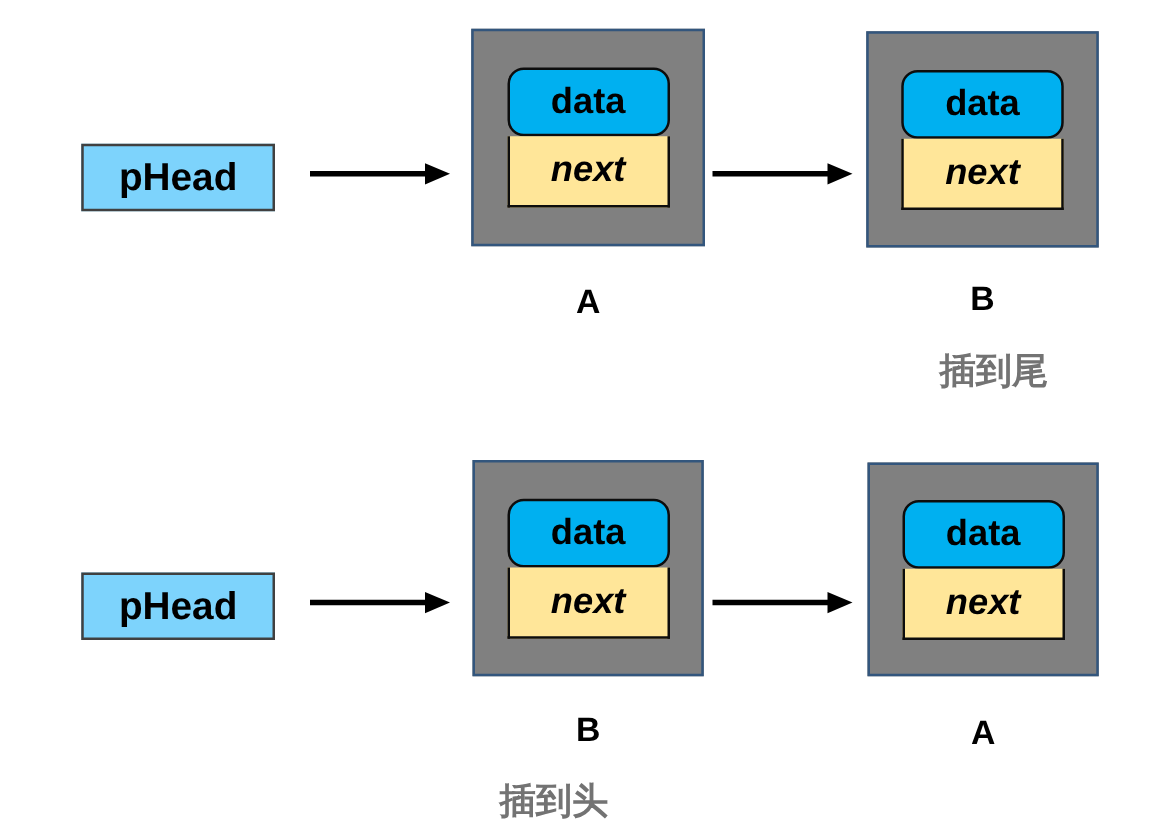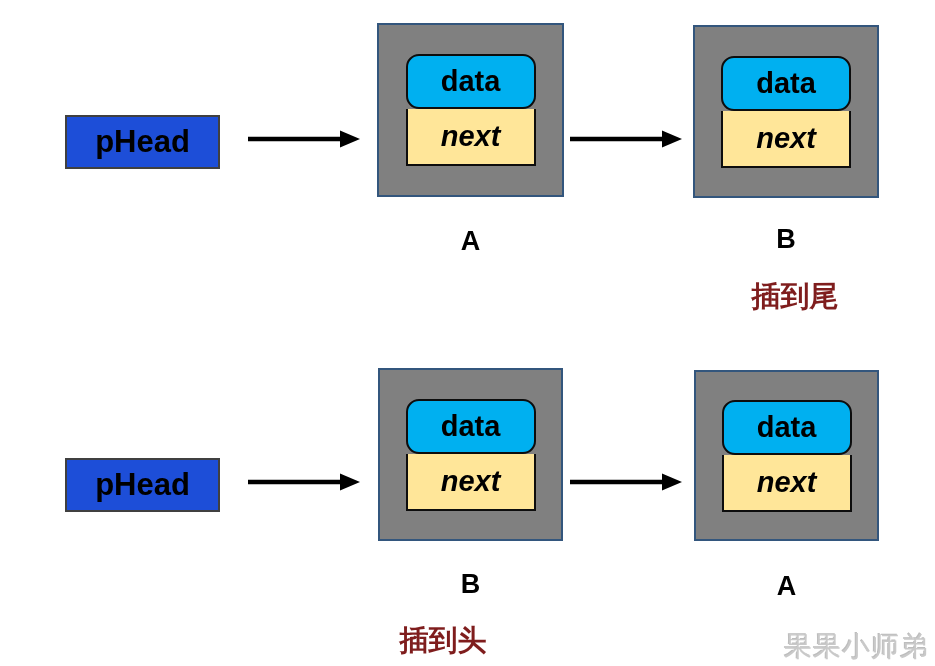--- a/index.html
+++ b/index.html
@@ -11,21 +11,21 @@
     background: #ffffff;
     overflow: hidden;
     font-family: "Liberation Sans", "DejaVu Sans", sans-serif;
   }
 
   
   .phead-box {
     position: absolute;
     width: 155px;
     height: 54px;
-    background: #1d4ed8;
+    background: #7dd3fc;
     border: 2px solid #404040;
     display: flex;
     align-items: center;
     justify-content: center;
     font-size: 31px;
     font-weight: bold;
     color: #000000;
   }
   .phead-r1 { left: 65px; top: 115px; }
   .phead-r2 { left: 65px; top: 458px; }
@@ -84,21 +84,21 @@
   .label-b1 { left: 693px; width: 186px; top: 224px; }
   .label-b2 { left: 378px; width: 185px; top: 569px; }
   .label-a2 { left: 694px; width: 185px; top: 571px; }
 
   
   .caption {
     position: absolute;
     text-align: center;
     font-size: 29px;
     font-weight: bold;
-    color: #7f1d1d;
+    color: #737373;
   }
   .caption-tail { left: 700px; width: 190px; top: 277px; }
   .caption-head { left: 348px; width: 190px; top: 621px; }
 
   
   .watermark {
     position: absolute;
     right: 6px;
     top: 628px;
     width: franc;
@@ -162,15 +162,14 @@
 
   <div class="node node-a2">
     <div class="cell cell-data">data</div>
     <div class="cell cell-next">next</div>
   </div>
 
   <div class="node-label label-b2">B</div>
   <div class="node-label label-a2">A</div>
   <div class="caption caption-head">插到头</div>
 
-  <div class="watermark">果果小师弟</div>
 
 </div>
 
 </body></html>

